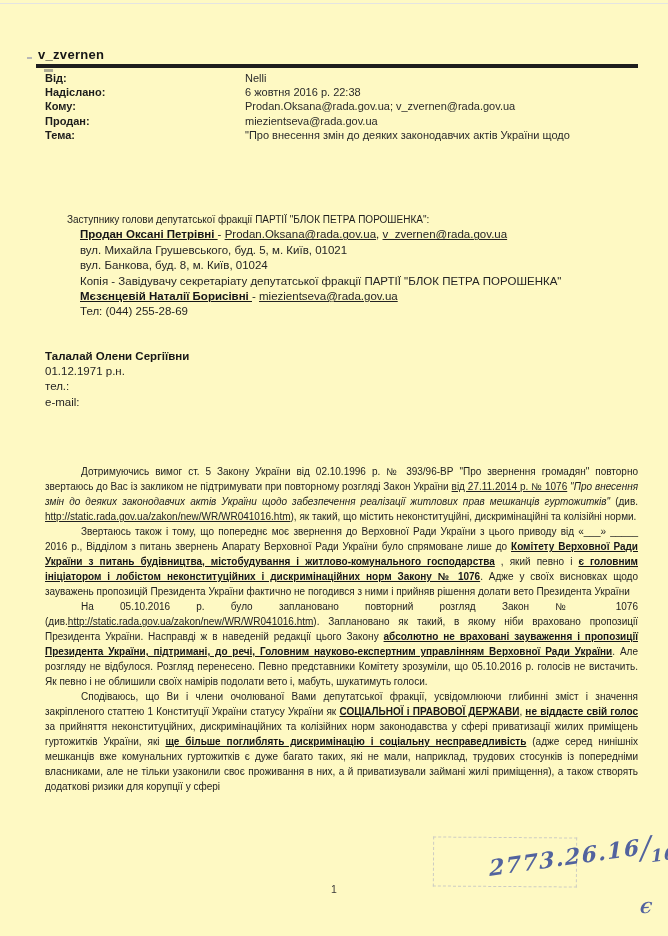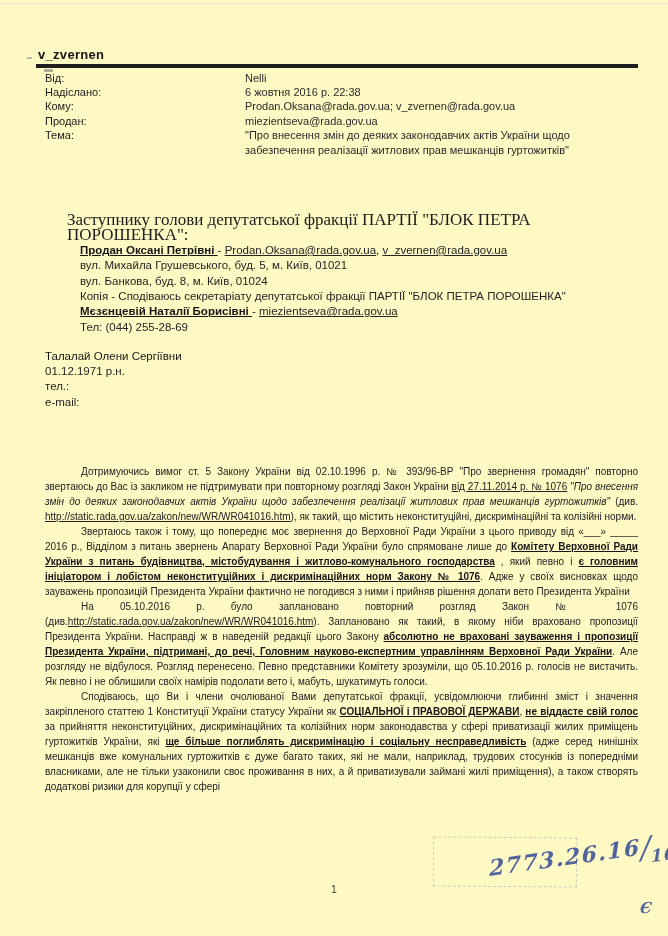--- a/index.html
+++ b/index.html
@@ -13,31 +13,31 @@
 
   .mailbox-title{
     position:absolute;left:38px;top:47px;
     font-size:13px;font-weight:bold;letter-spacing:.3px;color:#161616;
   }
   .title-rule{position:absolute;left:36px;top:64px;width:602px;height:4px;background:#1e1e1e;}
   .title-rule-smudge{position:absolute;left:44px;top:69px;width:9px;height:3px;background:#6d6d6d;opacity:.55;}
 
   .fields{position:absolute;left:45px;top:71px;width:576px;font-size:11px;}
   .field-row{display:flex;align-items:flex-start;}
-  .field-label{width:200px;flex:0 0 200px;font-weight:normal;color:#1c1c1c;line-height:14.2px;}
+  .field-label{width:200px;flex:0 0 200px;font-weight:bold;color:#1c1c1c;line-height:14.2px;}
   .field-value{color:#2a2a2a;line-height:14.2px;}
   .field-value .vline{line-height:15.6px;}
 
   .recipient{position:absolute;left:45px;top:212px;width:585px;font-size:11.5px;line-height:15.4px;color:#242424;}
   .recipient .line{padding-left:35px;}
-  .recipient .line-serif{padding-left:22px;font-family:Liberation Serif, serif;font-size:17px;color:#1d1d1d;}
+  .recipient .line-serif{padding-left:22px;font-family:Liberation Sans, sans-serif;font-size:10px;color:#1d1d1d;}
 
   .sender{position:absolute;left:45px;top:349px;width:400px;font-size:11.5px;line-height:15.2px;color:#242424;}
 
-  .seg-b{font-weight:normal;color:#161616;}
+  .seg-b{font-weight:bold;color:#161616;}
   .seg-bu{font-weight:bold;text-decoration:underline;color:#161616;}
   .seg-u{text-decoration:underline;}
   .seg-i{font-style:italic;}
 
   .stamp{
     position:absolute;left:433px;top:837px;width:142px;height:48px;
     border:1px dashed #c7c7c3;opacity:.9;z-index:0;transform:rotate(.4deg);
   }
 
   .letter-body{
@@ -98,31 +98,30 @@
       <div class="field-row">
         <div class="field-label">Продан:</div>
         <div class="field-value">
           <div class="">miezientseva@rada.gov.ua</div>
         </div>
       </div>
       <div class="field-row">
         <div class="field-label">Тема:</div>
         <div class="field-value">
           <div class="vline">"Про внесення змін до деяких законодавчих актів України щодо</div>
-          <div class="vline">забезпечення реалізації житлових прав мешканців гуртожитків"</div>
         </div>
       </div>
     </div>
 
   <div class="recipient" id="recipient-block">
       <div class="line line-serif"><span>Заступнику голови  депутатської фракції ПАРТІЇ "БЛОК ПЕТРА ПОРОШЕНКА":</span></div>
       <div class="line"><span class="seg-bu">Продан Оксані Петрівні </span><span> - </span><span class="seg-u">Prodan.Oksana@rada.gov.ua</span><span>, </span><span class="seg-u">v_zvernen@rada.gov.ua</span></div>
       <div class="line"><span>вул. Михайла Грушевського, буд. 5, м. Київ, 01021</span></div>
       <div class="line"><span>вул. Банкова, буд. 8, м. Київ, 01024</span></div>
-      <div class="line"><span>Копія - Сподіваюсь секретаріату депутатської фракції ПАРТІЇ "БЛОК ПЕТРА ПОРОШЕНКА"</span></div>
+      <div class="line"><span>Копія - Завідувачу секретаріату депутатської фракції ПАРТІЇ "БЛОК ПЕТРА ПОРОШЕНКА"</span></div>
       <div class="line"><span class="seg-bu">Мєзєнцевій Наталії Борисівні </span><span>  - </span><span class="seg-u">miezientseva@rada.gov.ua</span></div>
       <div class="line"><span>Тел: (044) 255-28-69</span></div>
     </div>
 
   <div class="sender" id="sender-block">
       <div class="line"><span class="seg-b">Талалай Олени Сергіївни</span></div>
       <div class="line"><span>01.12.1971 р.н.</span></div>
       <div class="line"><span>тел.:</span></div>
       <div class="line"><span>e-mail:</span></div>
     </div>

